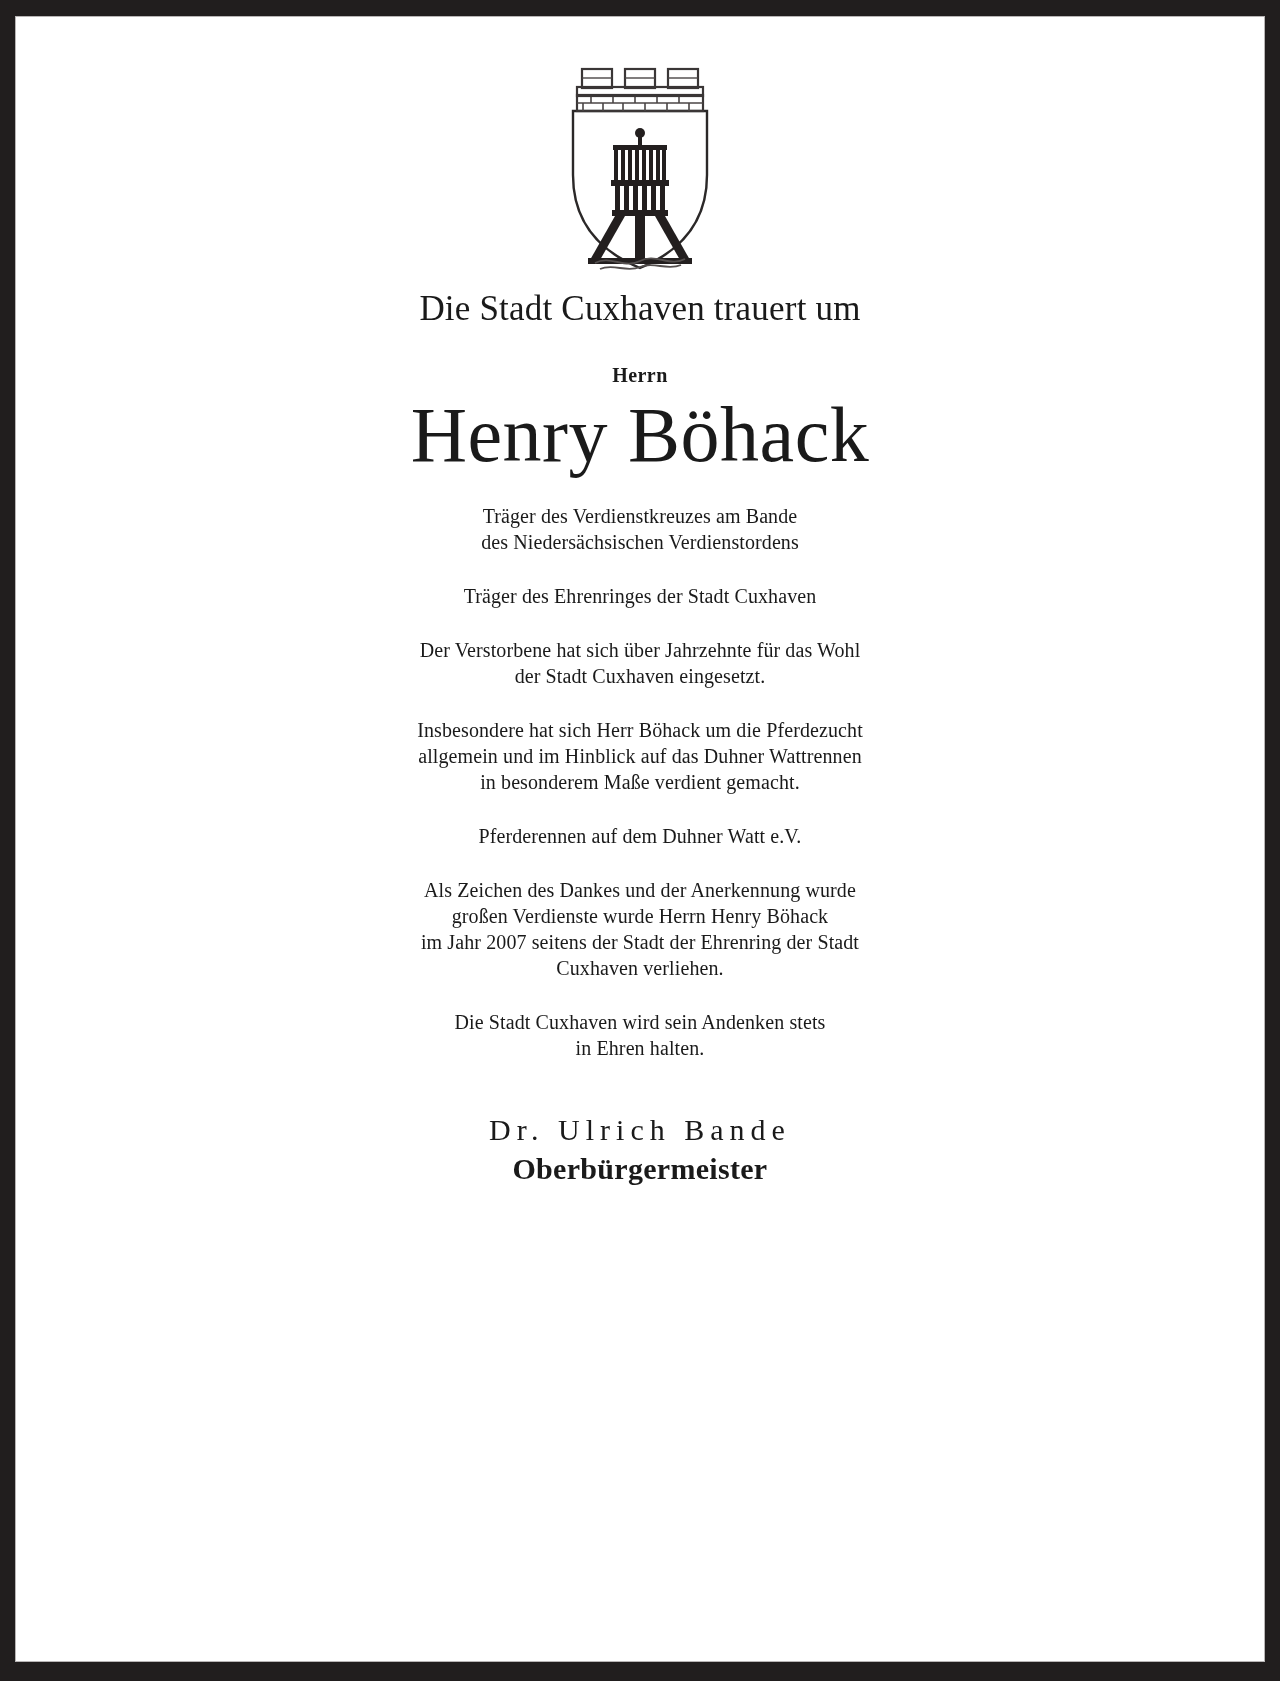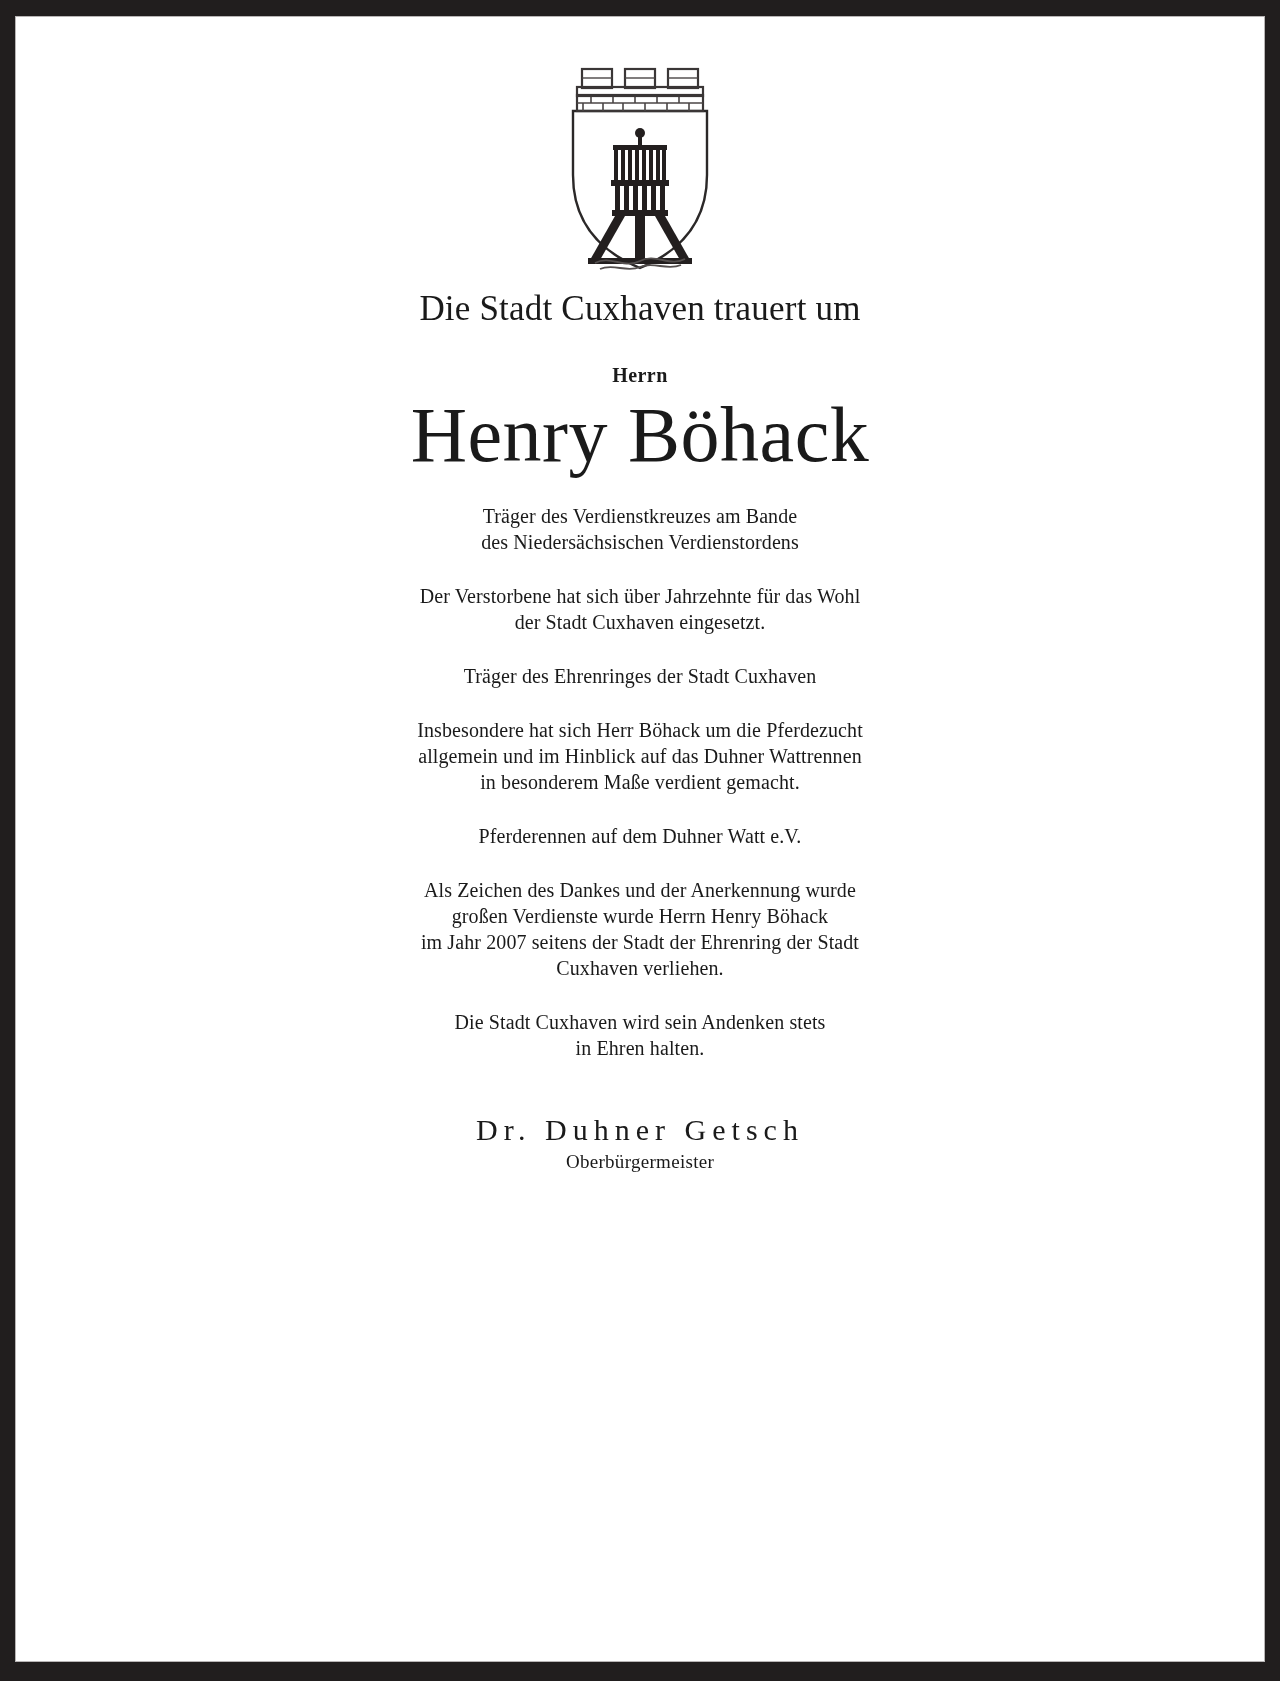--- a/index.html
+++ b/index.html
@@ -88,22 +88,22 @@
   }
 
   .signer-name {
     font-size: 30px;
     letter-spacing: 6px;
     line-height: 1.25;
     margin-bottom: 2px;
   }
 
   .signer-title {
-    font-size: 19px;
-    font-weight: normal;
+    font-size: 30px;
+    font-weight: bold;
     letter-spacing: 0.3px;
     line-height: 1.25;
   }
 </style>
 </head>
 <body>
 
 <div class="notice-frame">
   <div class="notice-sheet">
 
@@ -185,26 +185,26 @@
     <div class="honorific">Herrn</div>
 
     <h1 class="deceased-name">Henry Böhack</h1>
 
     <div class="para">
       <span class="ln">Träger des Verdienstkreuzes am Bande</span>
       <span class="ln">des Niedersächsischen Verdienstordens</span>
     </div>
 
     <div class="para">
+      <span class="ln">Träger des Ehrenringes der Stadt Cuxhaven</span>
+    </div>
+
+    <div class="para">
       <span class="ln">Der Verstorbene hat sich über Jahrzehnte für das Wohl</span>
       <span class="ln">der Stadt Cuxhaven eingesetzt.</span>
-    </div>
-
-    <div class="para">
-      <span class="ln">Träger des Ehrenringes der Stadt Cuxhaven</span>
     </div>
 
     <div class="para">
       <span class="ln">Insbesondere hat sich Herr Böhack um die Pferdezucht</span>
       <span class="ln">allgemein und im Hinblick auf das Duhner Wattrennen</span>
       <span class="ln">in besonderem Maße verdient gemacht.</span>
     </div>
 
     <div class="para">
       <span class="ln">Pferderennen auf dem Duhner Watt e.V.</span>
@@ -216,18 +216,18 @@
       <span class="ln">im Jahr 2007 seitens der Stadt der Ehrenring der Stadt</span>
       <span class="ln">Cuxhaven verliehen.</span>
     </div>
 
     <div class="para tight">
       <span class="ln">Die Stadt Cuxhaven wird sein Andenken stets</span>
       <span class="ln">in Ehren halten.</span>
     </div>
 
     <div class="signature-block">
-      <div class="signer-name">Dr. Duhner Getsch</div>
+      <div class="signer-name">Dr. Ulrich Bande</div>
       <div class="signer-title">Oberbürgermeister</div>
     </div>
 
   </div>
 </div>
 
 </body></html>

